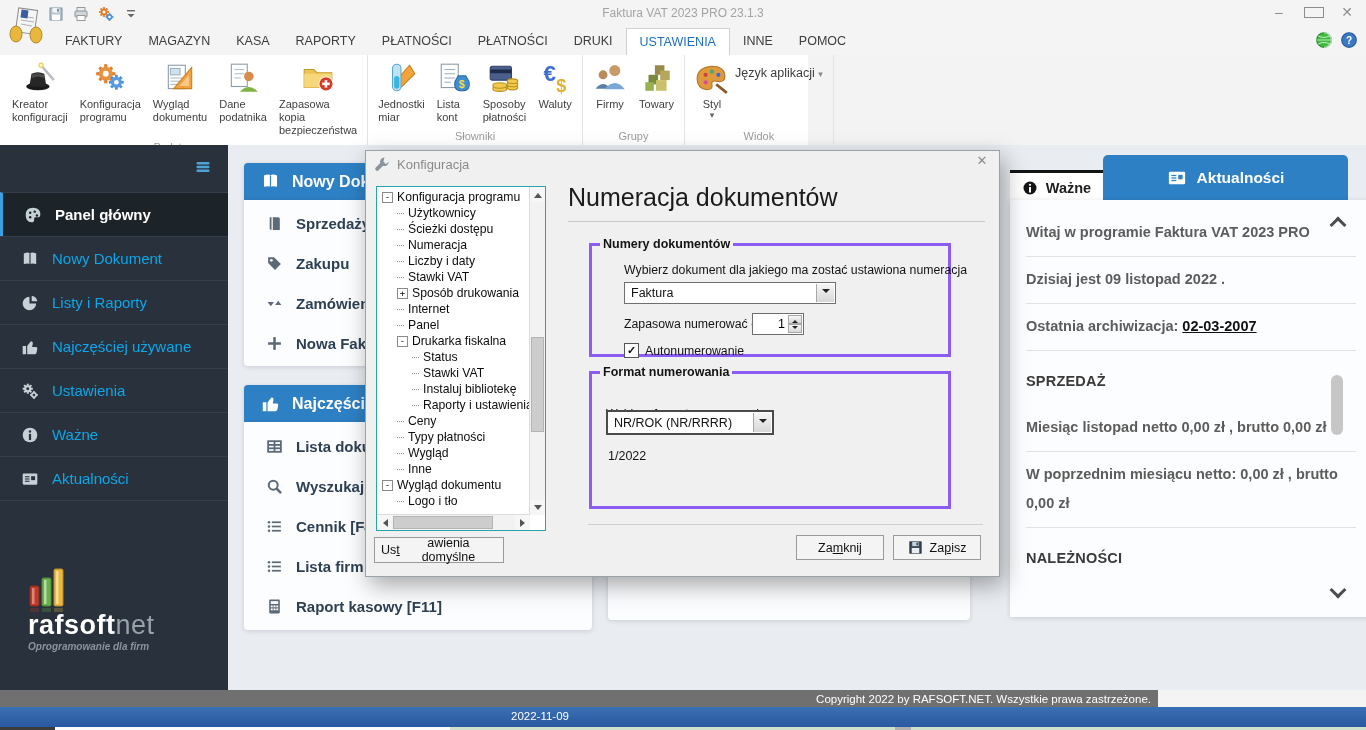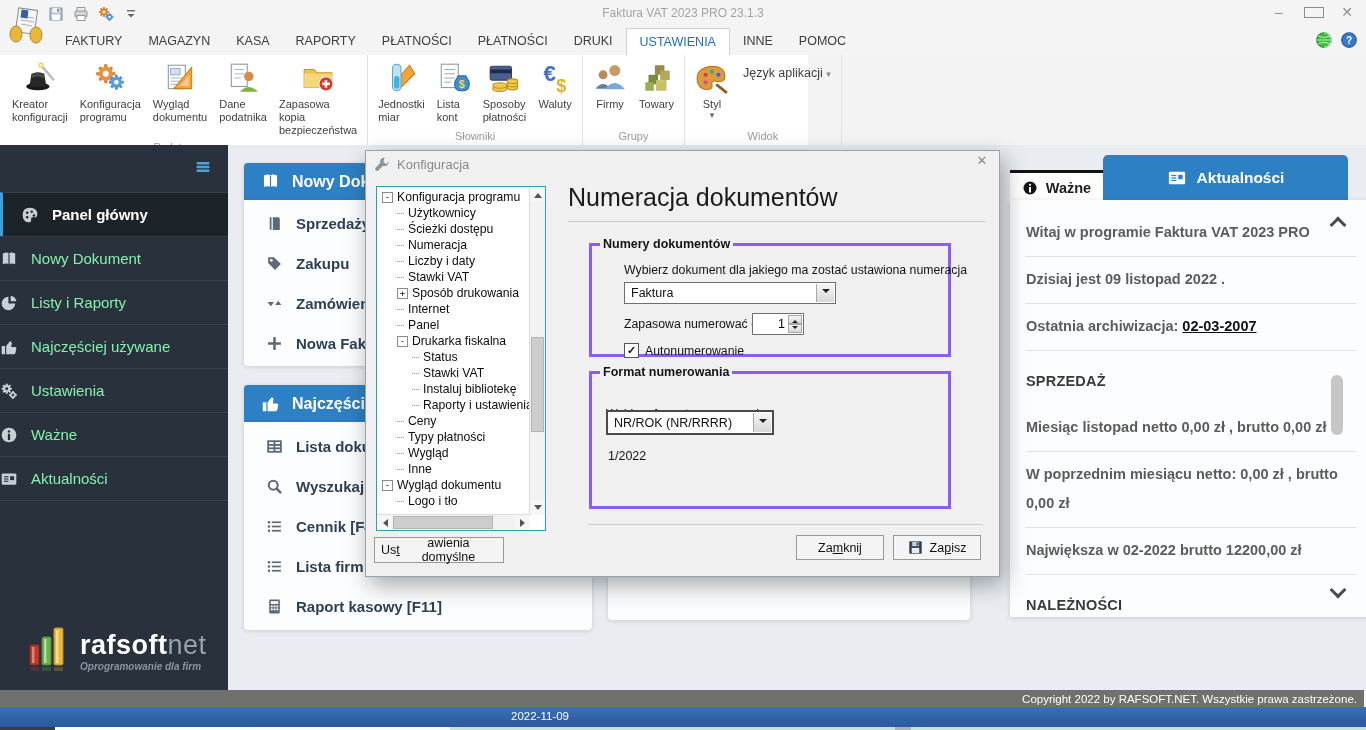--- a/index.html
+++ b/index.html
@@ -28,36 +28,36 @@
 
   
   .ribbonbg{left:0;top:55px;width:1366px;height:90px;background:#f3f3f3;border-bottom:1px solid #d5d5d5;}
   .ribbon{left:0;top:55px;width:808px;height:90px;background:#fff;display:flex;padding-left:2px;box-sizing:border-box;}
   .rgroup{display:flex;flex-direction:column;border-right:1px solid #e4e4e4;padding:5px 4px 0 4px;}
   .ritems{display:flex;align-items:flex-start;flex:1;}
   .ritem{display:flex;flex-direction:column;align-items:center;padding:0 6px;cursor:pointer;}
   .ritem .ic{width:34px;height:34px;margin:1px 0 3px;}
   .rlbl{font-size:11px;line-height:1.18;color:#3f3f3f;text-align:left;max-width:92px;}
   .ddu{display:block;text-align:center;font-size:9px;color:#666;line-height:8px;}
-  .rtop{font-size:12.5px;color:#3d3d3d;margin:6px 6px 0 8px;white-space:nowrap;cursor:pointer;}
+  .rtop{font-size:12.5px;color:#3d3d3d;margin:6px 6px 0 0;white-space:nowrap;cursor:pointer;}
   .rtop .dd{font-size:9px;color:#888;}
   .rcap{text-align:center;font-size:11px;color:#9b9b9b;padding:4px 0 3px;}
 
   
   .canvas{left:0;top:145px;width:1366px;height:545px;background:#e9edf2;}
   .sidebar{left:0;top:145px;width:228px;height:545px;background:#29323c;}
   .hamburger{position:absolute;right:16px;top:14px;width:18px;height:16px;cursor:pointer;}
   .nav{position:absolute;left:0;top:47px;right:0;}
   .navitem{height:43px;display:flex;align-items:center;border-top:1px solid #353f49;
-           color:#86efac;font-size:15px;cursor:pointer;}
+           color:#0ea5e9;font-size:15px;cursor:pointer;padding-left:21px;}
   .navitem:last-child{border-bottom:1px solid #353f49;}
   .navitem .ic{width:18px;height:18px;margin-right:13px;color:#c6d0d7;--acc:#29323c;}
-  .navitem.active{background:#1c2329;color:#fff;font-weight:bold;border-left:3px solid #3aa0e0;padding-left:18px;}
+  .navitem.active{background:#1c2329;color:#fff;font-weight:bold;border-left:3px solid #3aa0e0;}
   .navitem.active .ic{--acc:#1c2329;}
-  .logo{position:absolute;left:28px;bottom:18px;display:flex;align-items:flex-end;}
+  .logo{position:absolute;left:28px;bottom:38px;display:flex;align-items:flex-start;flex-direction:column;}
   .logobars{width:42px;height:46px;margin-right:10px;}
   .logotext .brand{font-size:27px;line-height:24px;letter-spacing:.5px;}
   .brand b{color:#fff;font-weight:bold;}
   .brand i{color:#98a2aa;font-style:normal;}
   .tagline{font-size:10px;font-style:italic;color:#8a949c;margin-top:4px;font-weight:bold;}
 
   
   .card{background:#fcfdfe;border-radius:0 0 4px 4px;box-shadow:0 1px 5px rgba(0,0,0,.14);}
   .bluehead{height:37px;background:#2e80c4;border-radius:4px 4px 0 0;display:flex;align-items:center;
             color:#fff;font-weight:bold;font-size:16px;box-shadow:0 1px 4px rgba(0,0,0,.15);}
@@ -131,21 +131,21 @@
                 align-items:center;justify-content:center;cursor:pointer;}
   .cbx{position:absolute;display:flex;align-items:center;font-size:12.3px;color:#141414;cursor:pointer;}
   .cbox{width:13px;height:13px;background:#fff;border:1px solid #555;margin-right:6px;display:flex;
         align-items:center;justify-content:center;font-size:11px;color:#111;font-weight:bold;}
   .preview{position:absolute;font-size:12.5px;color:#141414;}
   .dsep{position:absolute;left:22px;right:16px;top:373px;border-top:1px solid #cfcfcf;}
   .dbtns{position:absolute;top:384px;right:18px;display:flex;gap:9px;}
   .dbtns .btn97{width:88px;height:25px;}
 
   
-  .copybar{left:0;top:690px;width:1364px;height:17px;background:#707070;color:#fff;font-size:11.5px;
+  .copybar{left:0;top:690px;width:1158px;height:17px;background:#707070;color:#fff;font-size:11.5px;
            display:flex;align-items:center;justify-content:flex-end;padding-right:7px;box-sizing:border-box;}
   .statusbar{left:0;top:707px;width:1366px;height:20px;background:linear-gradient(#3b6fb3,#2a59a0);}
   .statusdate{position:absolute;left:540px;top:3px;transform:translateX(-50%);color:#fff;font-size:11.5px;}
   .strip{left:0;top:727px;width:1366px;height:3px;background:#cfe0cc;}
   .strip .s1{position:absolute;left:0;width:55px;height:3px;background:#3c3c3c;}
   .strip .s2{position:absolute;left:55px;width:395px;height:3px;background:#fdfdfd;}
   .strip .s3{position:absolute;left:895px;width:16px;height:3px;background:#b0b0b0;}
   u{text-decoration:underline;}
 </style>
 </head>
@@ -712,21 +712,20 @@
       </span>
     <span>Ważne</span>
   </div>
   <div class="abs rpanel" id="rpanel">
       <div class="entry">Witaj w programie Faktura VAT 2023 PRO</div>
       <div class="entry">Dzisiaj jest 09 listopad 2022 .</div>
       <div class="entry">Ostatnia archiwizacja: <a>02-03-2007</a></div>
       <div class="entry heading">SPRZEDAŻ</div>
       <div class="entry">Miesiąc listopad netto 0,00 zł , brutto 0,00 zł</div>
       <div class="entry">W poprzednim miesiącu netto: 0,00 zł , brutto 0,00 zł</div>
-      <div class="entry">Największa w 02-2022 brutto 12200,00 zł</div>
       <div class="entry heading">NALEŻNOŚCI</div>
     </div>
   <div class="abs rscroll">
     <span class="chev up"></span>
     <span class="rthumb"></span>
     <span class="chev down"></span>
   </div>
 
   <div class="abs dialog">
     <div class="dtitle">

